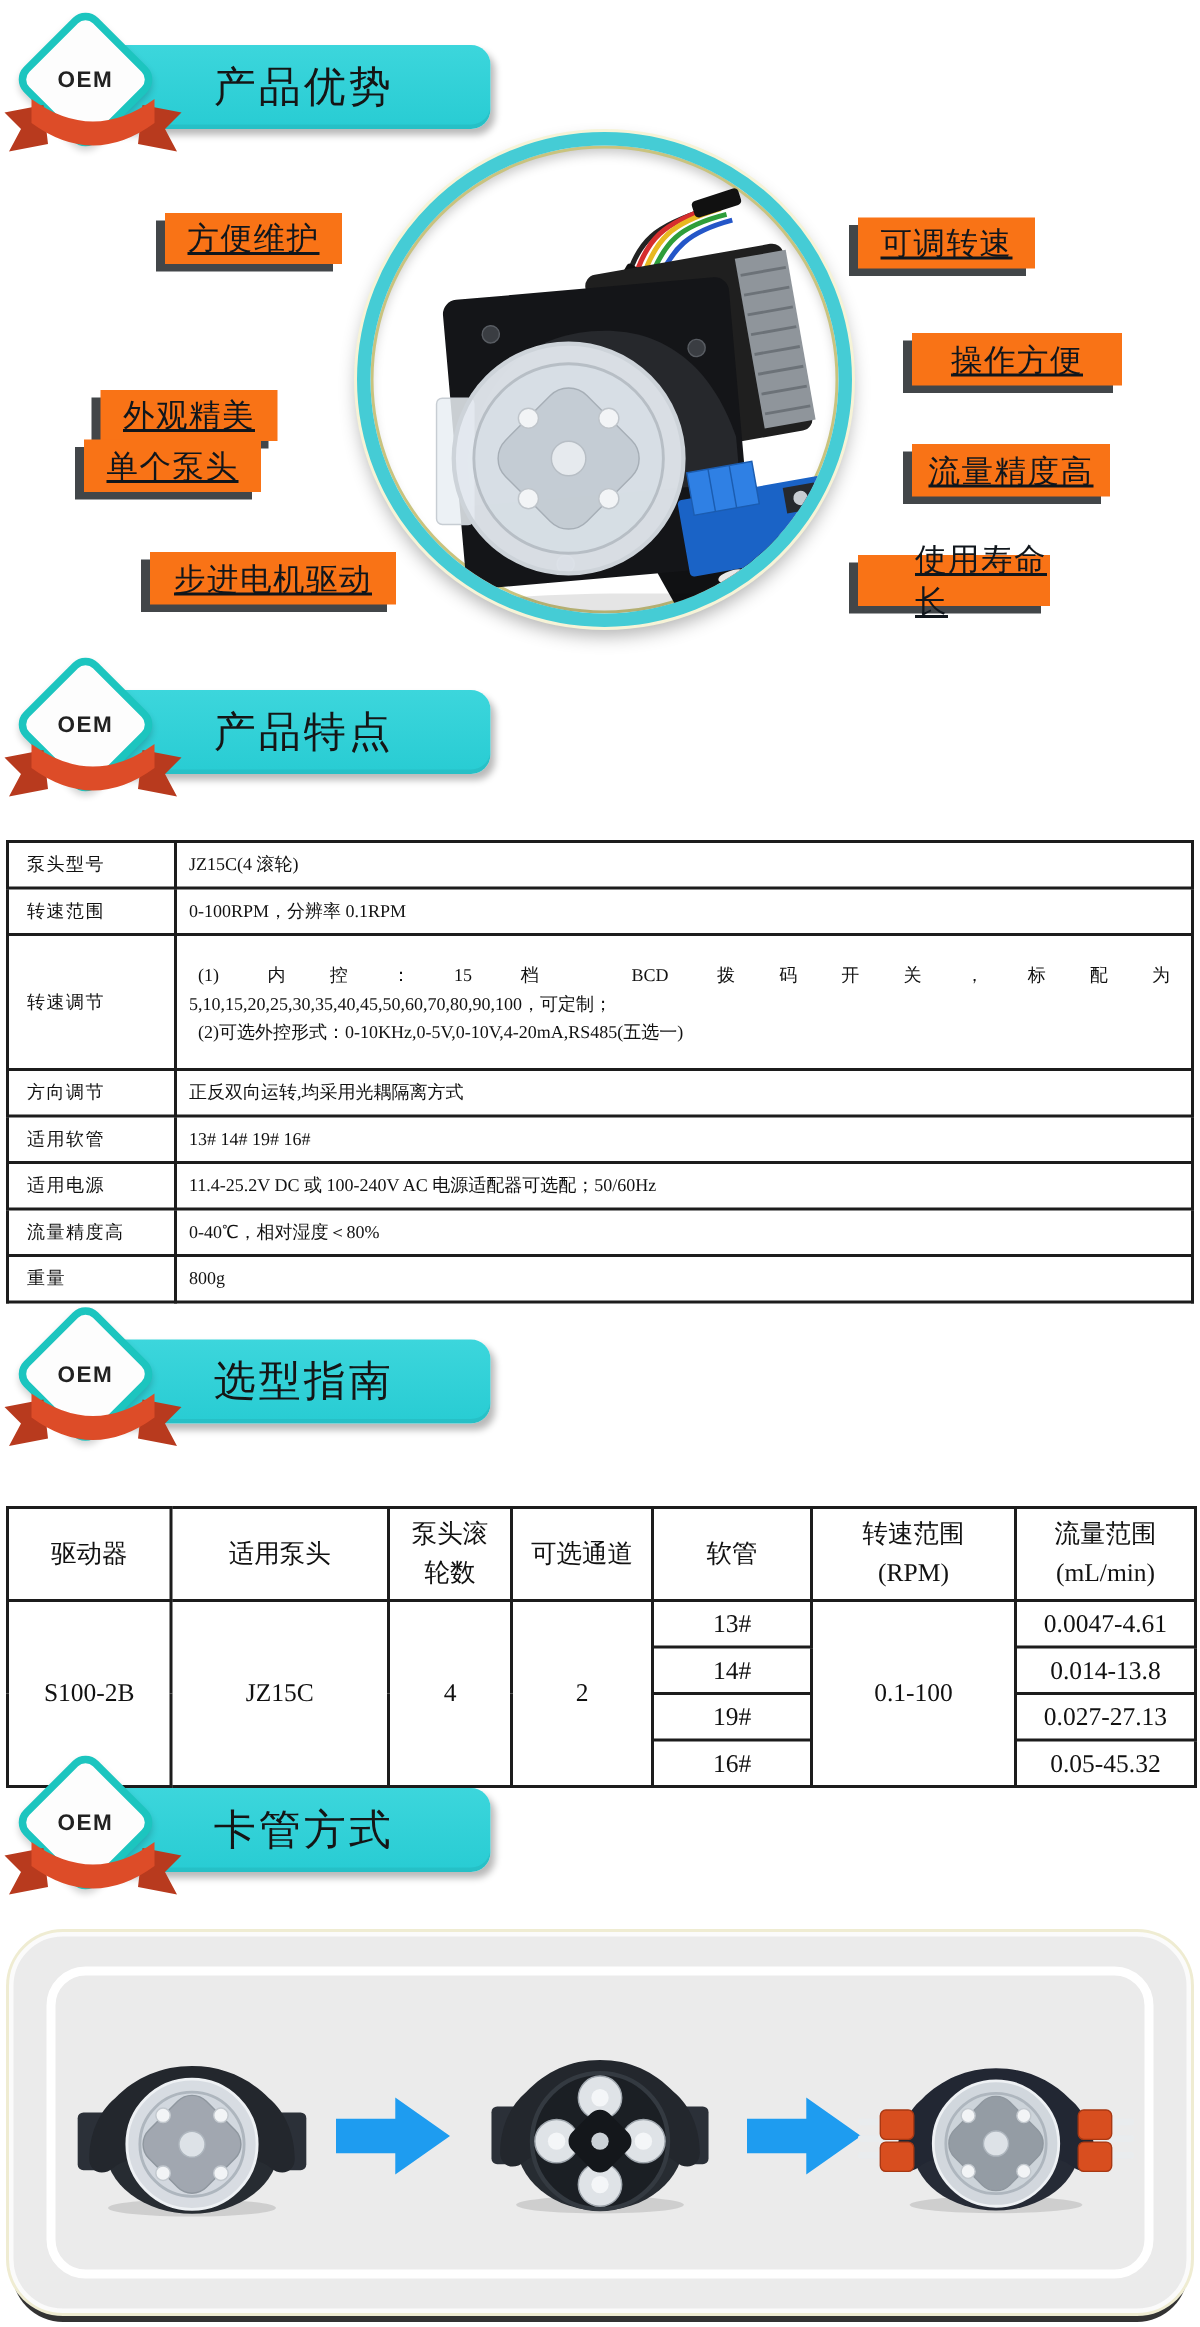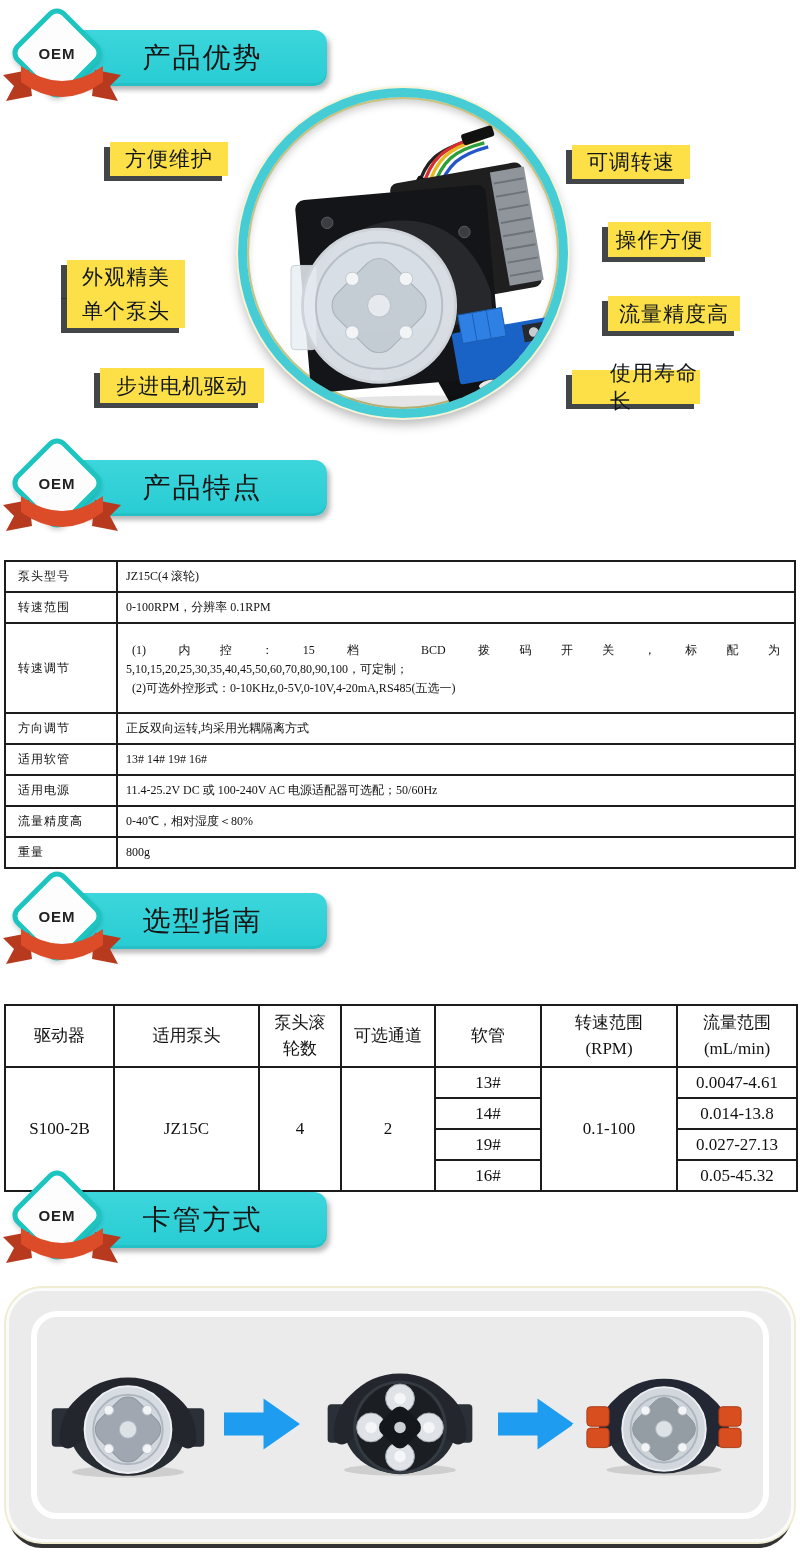--- a/index.html
+++ b/index.html
@@ -14,23 +14,23 @@
           display:flex; align-items:center; justify-content:center; z-index:1; }
   .hbar-text { font-size:28px; color:#151515; padding-left:34px; letter-spacing:2px; }
   .diamond { position:absolute; left:22px; top:18px; width:70px; height:70px;
              background:#fdfdfd; border:5px solid #1cc5bf; border-radius:12px;
              transform:rotate(45deg); z-index:3; box-shadow:2px 2px 5px rgba(0,0,0,.18); }
   .diamond-text { position:absolute; inset:0; display:flex; align-items:center; justify-content:center;
                   transform:rotate(-45deg); font-size:15px; font-weight:600; color:#222; letter-spacing:1px; }
   .ribbon { position:absolute; left:1px; top:64px; z-index:4; }
 
   
-  .tag { position:absolute; background:#fde047; color:#10161c; font-size:21px;
+  .tag { position:absolute; background:#f97316; color:#10161c; font-size:21px;
          display:flex; align-items:center; justify-content:center;
-         box-shadow:-6px 5px 0 rgba(45,50,53,.9); letter-spacing:1px; }
+         box-shadow:-6px 5px 0 rgba(45,50,53,.9); letter-spacing:1px;text-decoration:underline; }
 
   
   .product-circle { position:absolute; left:238px; top:88px; width:330px; height:330px;
         border-radius:50%; border:9px solid #45ccd5; background:#fff; overflow:hidden;
         box-shadow:0 0 0 2px #f6f3d7, 0 6px 12px rgba(0,0,0,.30),
                    inset 0 0 0 2px #c9c37e, inset 0 5px 8px rgba(0,0,0,.22); }
   .product-circle svg { display:block; }
 
   
   .spec-table { position:absolute; left:4px; top:560px; width:792px;
@@ -141,24 +141,24 @@
         <circle cx="110" cy="246" r="7" fill="#f2f4f6" stroke="#bfc5cb"></circle>
         <circle cx="166" cy="246" r="7" fill="#f2f4f6" stroke="#bfc5cb"></circle>
         <circle cx="138" cy="218" r="12" fill="#e6eaee" stroke="#b7bec5"></circle>
       </g>
       <ellipse cx="190" cy="320" rx="120" ry="8" fill="rgba(0,0,0,0.10)"></ellipse>
     </svg>
   </div>
 
   <div class="tag" style="left:110px; top:142px; width:118px; height:34px;">方便维护</div>
   <div class="tag" style="left:67px;  top:220px; width:118px; height:34px;margin-top:40px;">外观精美</div>
-  <div class="tag" style="left:67px;  top:293px; width:118px; height:35px;">单个泵头</div>
+  <div class="tag" style="left:56px;  top:293px; width:118px; height:35px;">单个泵头</div>
   <div class="tag" style="left:100px; top:368px; width:164px; height:35px;">步进电机驱动</div>
   <div class="tag" style="left:572px; top:145px; width:118px; height:34px;">可调转速</div>
-  <div class="tag" style="left:608px; top:222px; width:103px; height:35px;">操作方便</div>
+  <div class="tag" style="left:608px; top:222px; width:140px; height:35px;">操作方便</div>
   <div class="tag" style="left:608px; top:296px; width:132px; height:35px;">流量精度高</div>
   <div class="tag" style="left:572px; top:370px; width:128px; height:34px;padding-left:38px;">使用寿命长</div>
 
   <div class="sec-header" style="top:430px">
     <div class="hbar">
       <span class="hbar-text">产品特点</span>
     </div>
     <div class="diamond">
       <span class="diamond-text">OEM</span>
     </div>

